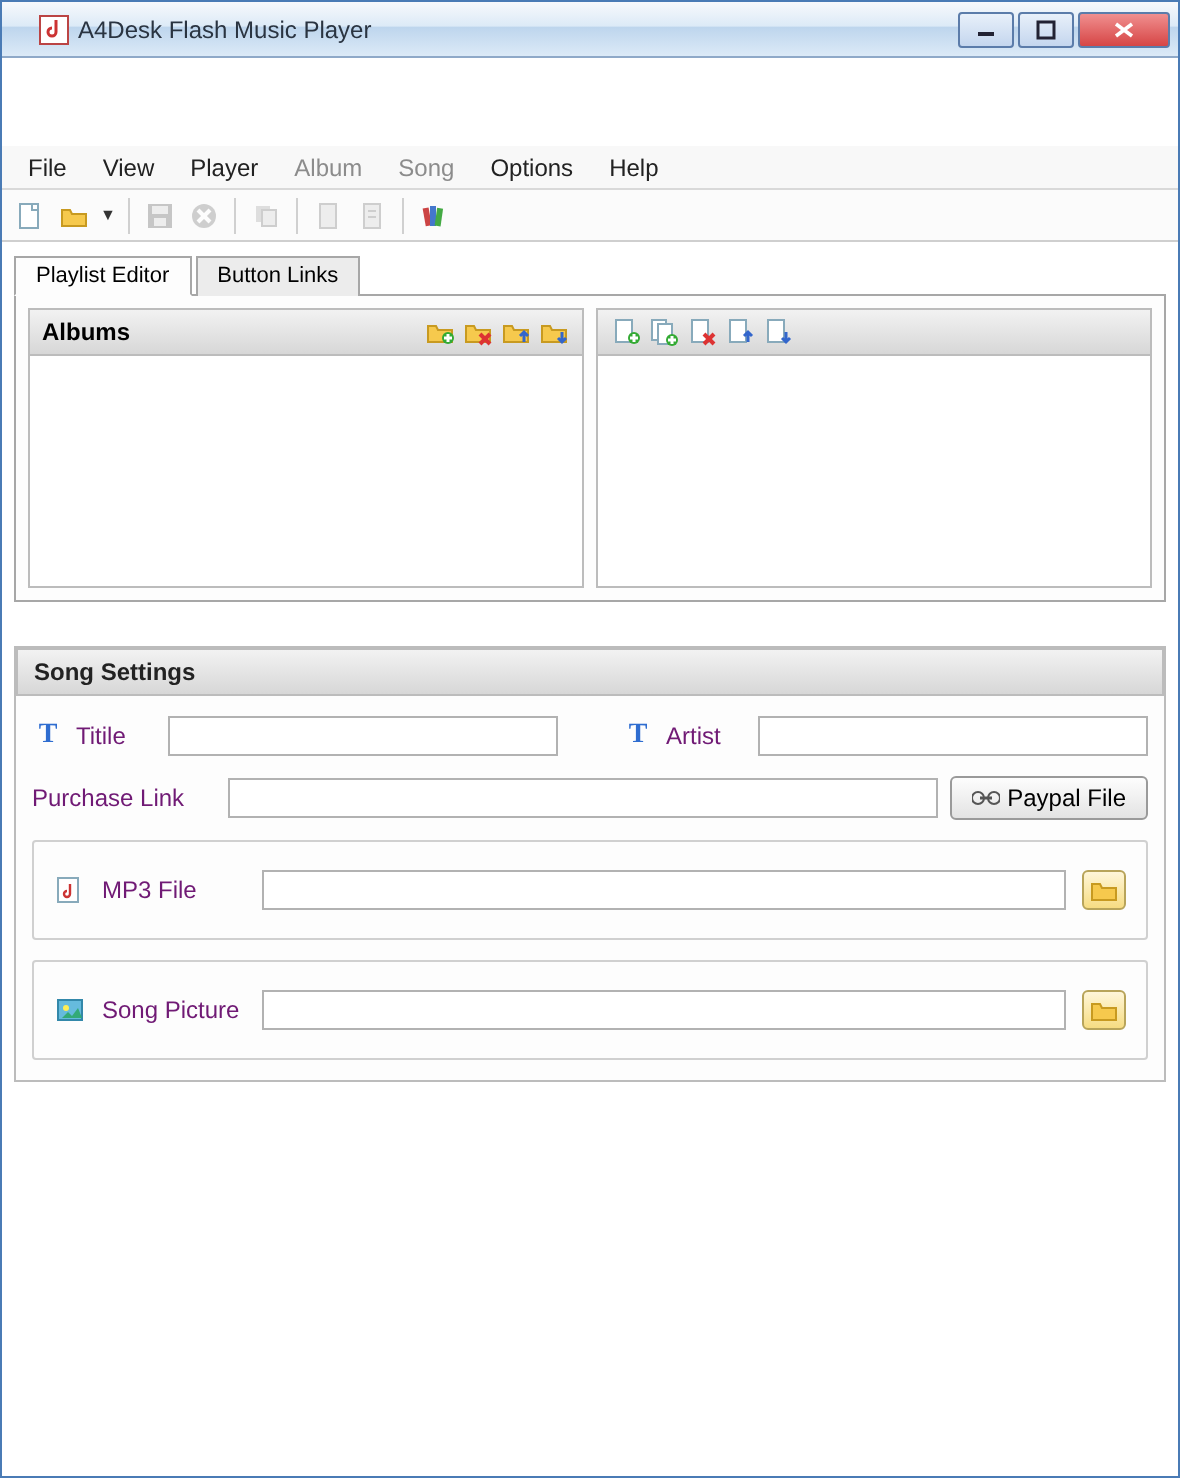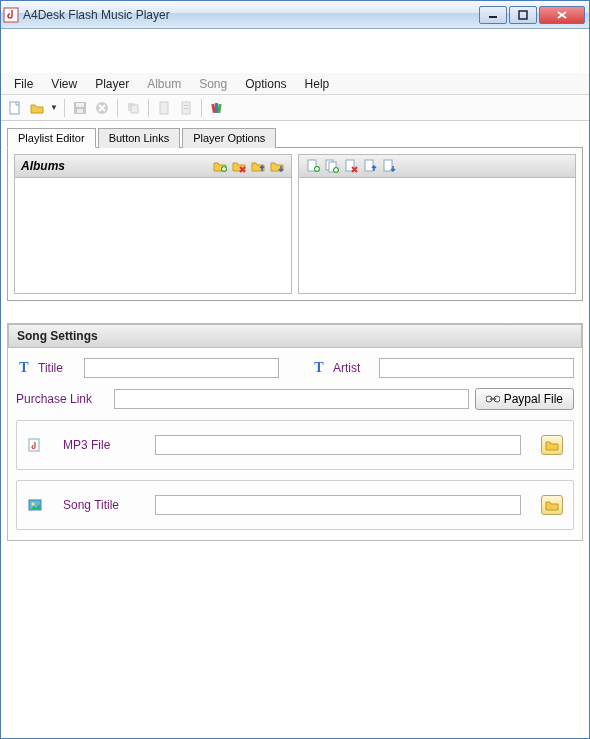--- a/index.html
+++ b/index.html
@@ -1,17 +1,17 @@
 <!DOCTYPE html>
 <html><head>
 <meta charset="utf-8">
 <style>
 * { box-sizing: border-box; margin: 0; padding: 0; }
 body { font-family: "Segoe UI", Tahoma, sans-serif; font-size: 12px; background: #fff; width: 590px; height: 739px; overflow: hidden; border: 1px solid #4a7bb5; }
-.titlebar { height: 28px; background: linear-gradient(to bottom, #f7f9fc 0%, #dceaf7 45%, #bdd5ed 46%, #dceaf7 100%); display: flex; align-items: center; padding: 0 4px 0 2px; border-bottom: 1px solid #8fa9c8; }
+.titlebar { height: 28px; background: linear-gradient(to bottom, #f7f9fc 0%, #dceaf7 45%, #bdd5ed 46%, #dceaf7 100%); display: flex; align-items: center; padding: 0 4px 0 18px; border-bottom: 1px solid #8fa9c8; }
 .titlebar .app-icon { width: 16px; height: 16px; margin-right: 4px; display: flex; align-items: center; justify-content: center; }
 .titlebar .title-text { flex: 1; color: #2a3441; font-size: 12px; }
 .win-btns { display: flex; gap: 2px; }
 .win-btn { width: 28px; height: 18px; border: 1px solid #5b7caa; border-radius: 2px; display: flex; align-items: center; justify-content: center; font-size: 10px; cursor: pointer; }
 .win-min { background: linear-gradient(#e8f0fa,#c4d6ee); color:#223; }
 .win-max { background: linear-gradient(#e8f0fa,#c4d6ee); color:#223; }
 .win-close { background: linear-gradient(#f08f8f,#d64545); color:#fff; width:46px; }
 .menubar { height: 22px; display: flex; align-items: center; padding: 0 4px; background: #f8f8f8; border-bottom: 1px solid #d9d9d9; margin-top: 44px; }
 .menu-item { padding: 2px 9px; cursor: pointer; color:#222; }
 .menu-item.disabled { color:#8c8c8c; cursor:default; }
@@ -24,32 +24,32 @@
 .content { padding: 0; }
 .preview-area { border: 1px solid #bcbcbc; border-top:none; height: 222px; background:#fff; margin:0 6px; }
 .preview-wrap { margin:6px 6px 0 6px; }
 .tabs-wrap { margin: 6px 6px 0 6px; }
 .tabs { display:flex; }
 .tab { padding:3px 10px; border:1px solid #a7a7a7; border-bottom:none; background:#ececec; margin-right:2px; cursor:pointer; position:relative; top:1px; font-size:11px; }
 .tab.active { background:#fdfdfd; border-bottom:1px solid #fdfdfd; z-index:2; }
 .tab-body { border:1px solid #a7a7a7; padding:6px; background:#fdfdfd; display:flex; gap:6px; }
 .subpanel { flex:1; display:flex; flex-direction:column; }
 .subpanel-hdr { display:flex; align-items:center; background:linear-gradient(#f2f2f2,#d7d7d7); border:1px solid #bcbcbc; padding:3px 6px; }
-.subpanel-hdr .lbl { font-weight:bold; flex:1;font-style:italic; }
+.subpanel-hdr .lbl { font-weight:bold; flex:1; }
 .subpanel-hdr .icons { display:flex; gap:3px; }
 .mini-icon { width:16px; height:16px; display:flex; align-items:center; justify-content:center; cursor:pointer; }
 .listbox { border:1px solid #bcbcbc; border-top:none; height:116px; background:#fff; }
 .song-settings { margin:22px 6px 6px 6px; border:1px solid #bcbcbc; }
 .ss-body { padding:10px 8px; background:#fdfdfd; display:flex; flex-direction:column; gap:10px; }
 .row { display:flex; align-items:center; gap:6px; }
 .lbl-txt { color:#701a75; }
 .t-icon { width:16px; height:16px; display:flex; align-items:center; justify-content:center; font-weight:bold; color:#2f6dd0; font-family:Georgia,serif; font-size:14px; }
 input[type=text] { height:20px; border:1px solid #b2b2b2; padding:0 4px; background:#fff; font-size:12px; }
 .btn { height:22px; padding:0 10px; border:1px solid #9a9a9a; border-radius:3px; background:linear-gradient(#fdfdfd,#e3e3e3); cursor:pointer; display:flex; align-items:center; gap:4px; font-size:12px; }
-.fieldset { border:1px solid #d0d0d0; border-radius:2px; padding:14px 10px; display:flex; align-items:center; gap:20px; }
+.fieldset { border:1px solid #d0d0d0; border-radius:2px; padding:14px 10px; display:flex; align-items:center; gap:8px; }
 .folder-btn { width:22px; height:20px; border:1px solid #b8a45a; border-radius:3px; background:linear-gradient(#fff6d9,#f6dc82); display:flex; align-items:center; justify-content:center; cursor:pointer; }
 svg { display:block; }
 </style>
 </head>
 <body>
 
 <div class="titlebar">
   <span class="app-icon">
     <svg width="16" height="16" viewBox="0 0 16 16">
         <rect x="1" y="1" width="14" height="14" fill="#fff" stroke="#b44" stroke-width="1"></rect>
@@ -144,21 +144,20 @@
       </svg>
     </div>
 </div>
 
 <div class="content">
 
   <div class="tabs-wrap">
     <div class="tabs">
       <div class="tab active">Playlist Editor</div>
       <div class="tab">Button Links</div>
-      <div class="tab">Player Options</div>
     </div>
     <div class="tab-body">
       <div class="subpanel">
         <div class="subpanel-hdr">
           <span class="lbl">Albums</span>
           <div class="icons">
             <span class="mini-icon">
                 <svg width="16" height="16">
                   <path d="M2 5 h4 l1 2 h7 v6 h-12 z" fill="#f6c94d" stroke="#c89a20"></path>
                   <circle cx="12" cy="11" r="3" fill="#3a3"></circle>
@@ -277,21 +276,21 @@
           </div>
       </div>
       <div class="fieldset">
         <span>
             <svg width="16" height="16">
               <rect x="2" y="3" width="12" height="10" fill="#6bd" stroke="#38a"></rect>
               <circle cx="6" cy="7" r="1.5" fill="#fe5"></circle>
               <path d="M4 12 l3 -3 l2 2 l3 -4 l2 5 z" fill="#3a7"></path>
             </svg>
           </span>
-        <span class="lbl-txt" style="width:72px">Song Titile</span>
+        <span class="lbl-txt" style="width:72px">Song Picture</span>
         <input type="text" style="flex: 1 1 0%;" value="">
         <div class="folder-btn">
             <svg width="14" height="12">
               <path d="M1 3 h4 l1 2 h7 v6 h-12 z" fill="#f6c94d" stroke="#c89a20"></path>
             </svg>
           </div>
       </div>
     </div>
   </div>
 </div>

